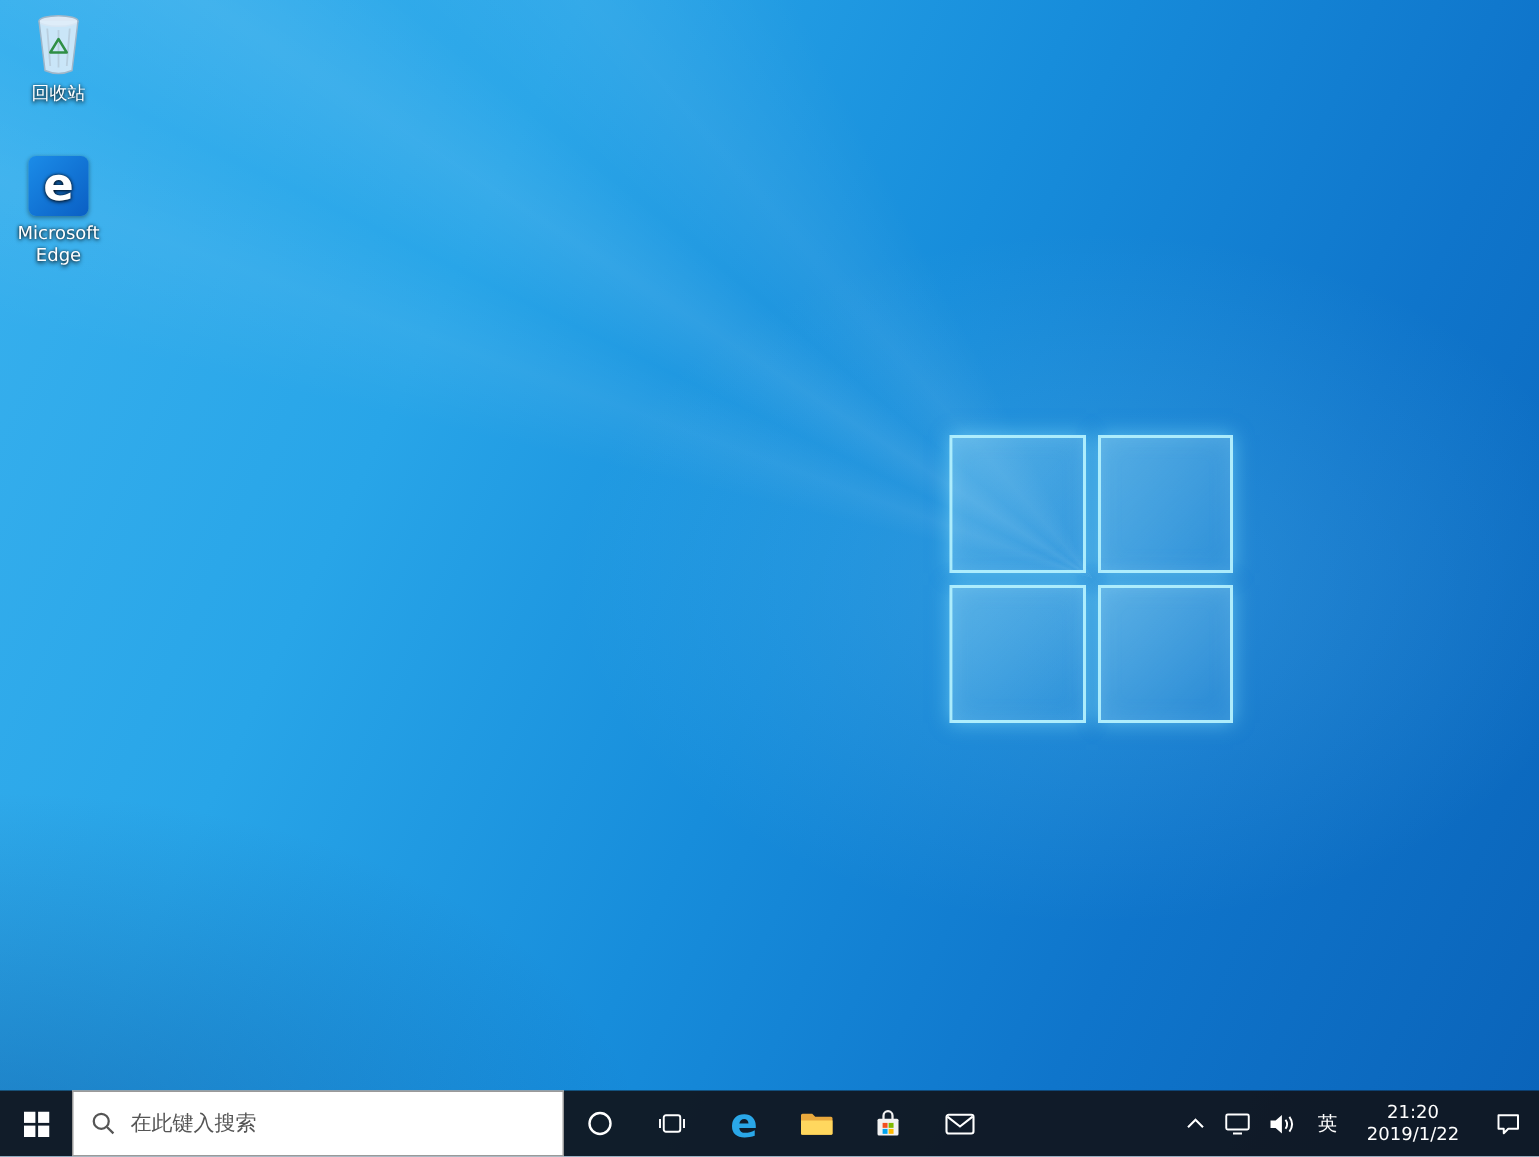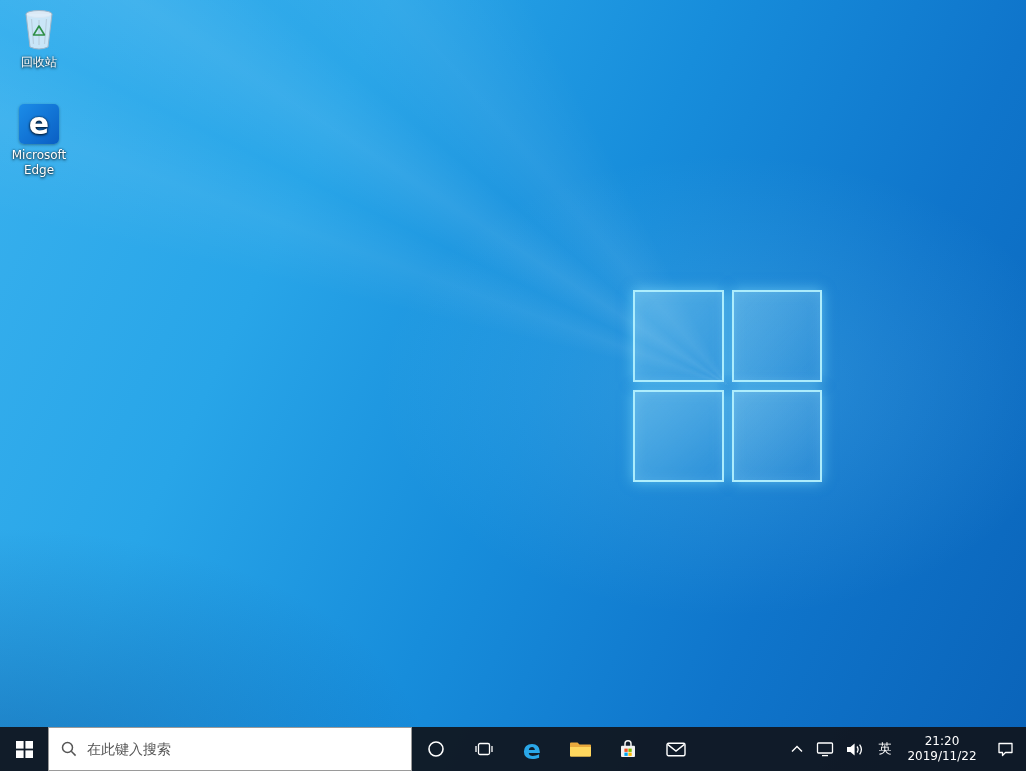--- a/index.html
+++ b/index.html
@@ -84,21 +84,21 @@
   .taskbar > * { position: relative; z-index: 1; }
   .tb-btn {
     width: 48px; display: flex; align-items: center; justify-content: center;
     cursor: pointer;
   }
   .edge-glyph {
     color: #2aa7e8; font-size: 27px; font-weight: bold; line-height: 1;
   }
 
   .search-box {
-    width: 364px; height: 44px;
+    width: 328px; height: 44px;
     background: #ffffff; border: 1px solid #9a9a9a;
     display: flex; align-items: center; gap: 10px;
     padding: 0 12px;
   }
   .search-box input {
     flex: 1; border: none; outline: none; background: transparent;
     font-size: 14px; color: #3a3a3a;
     font-family: "DejaVu Sans", "Liberation Sans", sans-serif;
   }
   .search-box input::placeholder { color: #555; opacity: 1; }
@@ -229,21 +229,21 @@
           <path d="M1,5 h3.4 L8.6,1.4 v12.2 L4.4,10 H1 z" fill="#fff"></path>
           <path d="M11,4.5 q2.2,3 0,6" stroke="#fff" stroke-width="1.3" fill="none"></path>
           <path d="M13.6,2.6 q3.6,4.9 0,9.8" stroke="#fff" stroke-width="1.3" fill="none"></path>
         </svg>
       </div>
 
       <div class="tray-btn w30 ime">英</div>
 
       <div class="tray-btn clock">
         <span>21:20</span>
-        <span>2019/11/22</span>
+        <span>2019/1/22</span>
       </div>
 
       <div class="tray-btn w42">
         <svg width="17" height="16" viewBox="0 0 17 16">
           <path d="M2,2.5 h13 v9 h-6.5 l-3,3 v-3 H2 z" stroke="#fff" stroke-width="1.3" fill="none" stroke-linejoin="round"></path>
         </svg>
       </div>
 
     </div>
   </div>

